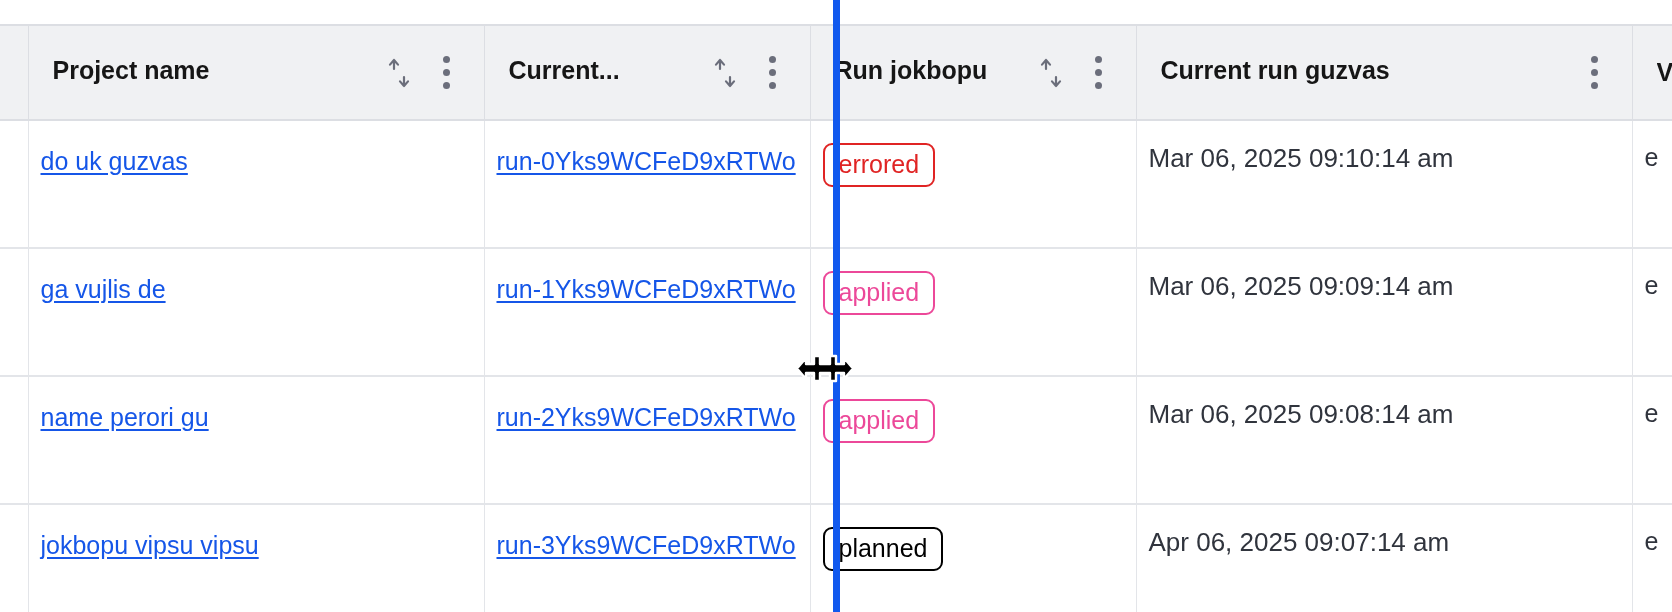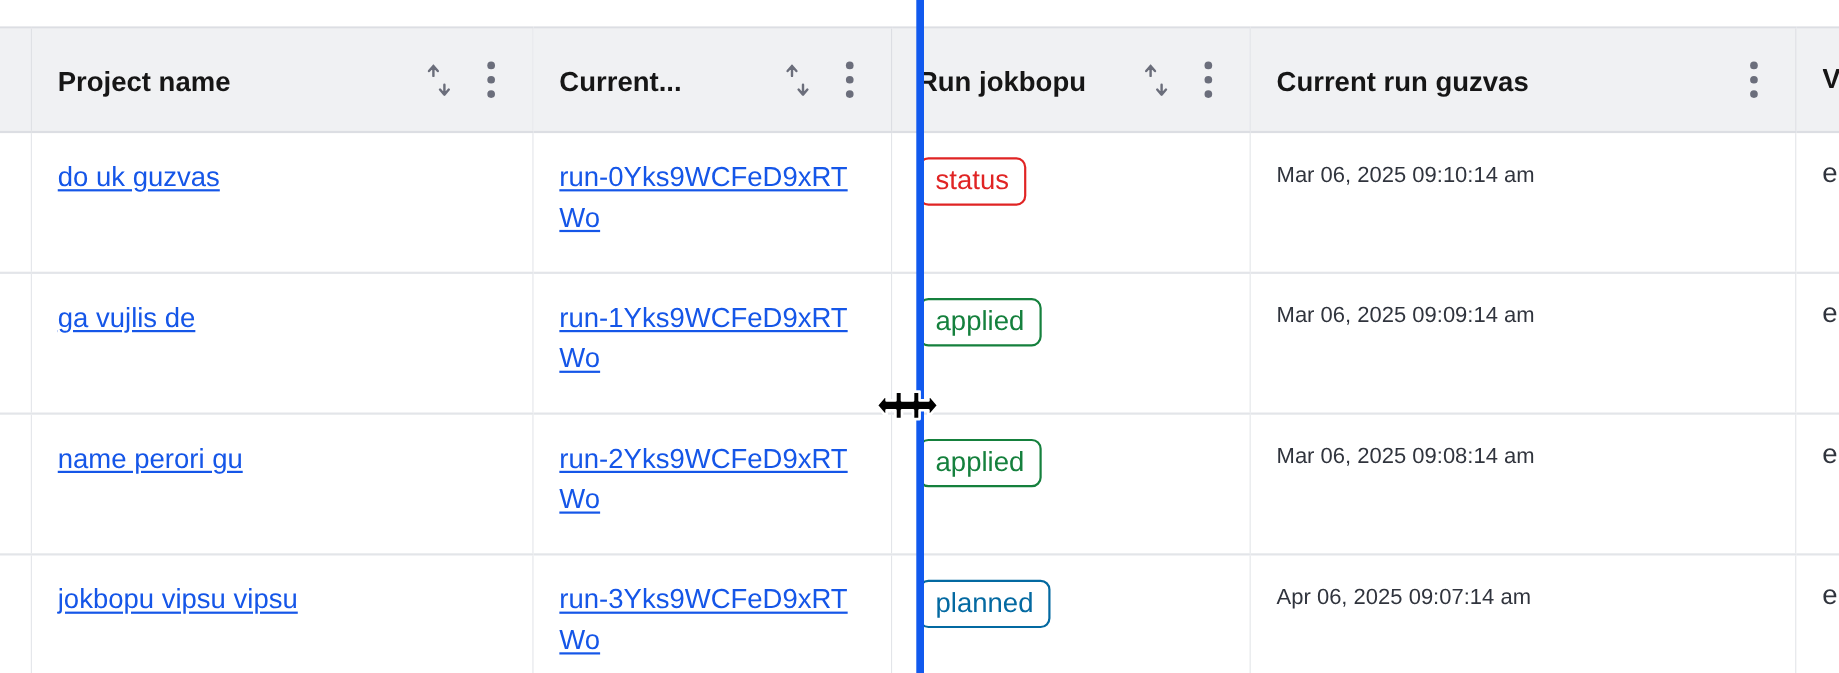--- a/index.html
+++ b/index.html
@@ -54,21 +54,21 @@
     font-weight: bold;
     color: #161616;
     text-align: left;
     white-space: nowrap;
     overflow: hidden;
   }
   thead th.select-cell { padding: 0; border-right: 1px solid #dcdee3; }
 
   .th-inner {
     display: flex;
-    align-items: flex-end;
+    align-items: flex-start;
     justify-content: space-between;
     gap: 10px;
     width: 100%;
   }
   .th-label {
     flex: 1 1 auto;
     overflow: hidden;
     text-overflow: ellipsis;
     white-space: nowrap;
   }
@@ -94,21 +94,21 @@
     width: 7px;
     height: 7px;
     border-radius: 50%;
     background: #6b6e7b;
   }
 
   tbody td {
     border-bottom: 2px solid #e3e5e9;
     border-right: 1px solid #e3e5e9;
     height: 128px;
-    padding: 22px 24px;
+    padding: 22px 12px;
     vertical-align: top;
     font-size: 25px;
     color: #30343d;
     overflow: hidden;
   }
   tbody td.select-cell { padding: 0; }
 
   tbody tr.row-partial td { border-bottom: none; }
 
   a.cell-link {
@@ -116,21 +116,21 @@
     text-decoration: underline;
     text-underline-offset: 3px;
     font-size: 25px;
     word-break: break-all;
     line-height: 1.48;
     cursor: pointer;
   }
   a.run-link { word-break: break-all; }
 
   .date-text {
-    font-size: 20px;
+    font-size: 26px;
     color: #30343d;
     white-space: nowrap;
   }
   .vcs-text {
     font-size: 25px;
     color: #30343d;
     white-space: nowrap;
   }
 
   
@@ -138,22 +138,22 @@
     display: inline-block;
     border: 2px solid currentColor;
     border-radius: 9px;
     padding: 5px 14px 7px;
     font-size: 25px;
     line-height: 1.12;
     background: #fff;
     white-space: nowrap;
   }
   .badge.errored { color: #e02424; }
-  .badge.applied { color: #15803d; }
-  .badge.planned { color: #0369a1; }
+  .badge.applied { color: #ec4899; }
+  .badge.planned { color: #000000; }
 
   
   .resize-line {
     position: absolute;
     top: 0;
     left: 833px;
     width: 7px;
     height: 612px;
     background: #1159ee;
     z-index: 40;
@@ -275,21 +275,21 @@
 
         <tr>
           <td class="select-cell"></td>
           <td>
             <a class="cell-link">do uk guzvas</a>
           </td>
           <td>
             <a class="cell-link run-link">run-0Yks9WCFeD9xRTWo</a>
           </td>
           <td>
-            <span class="badge errored">status</span>
+            <span class="badge errored">errored</span>
           </td>
           <td>
             <span class="date-text">Mar 06, 2025 09:10:14 am</span>
           </td>
           <td>
             <span class="vcs-text">e</span>
           </td>
         </tr>
 
         <tr>

